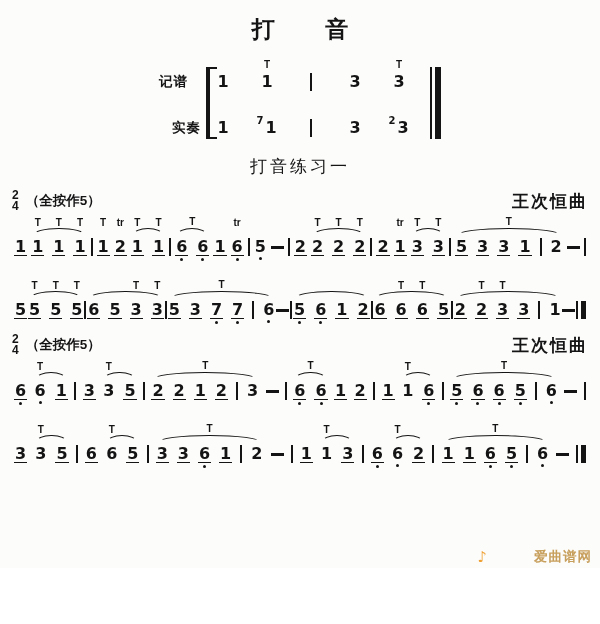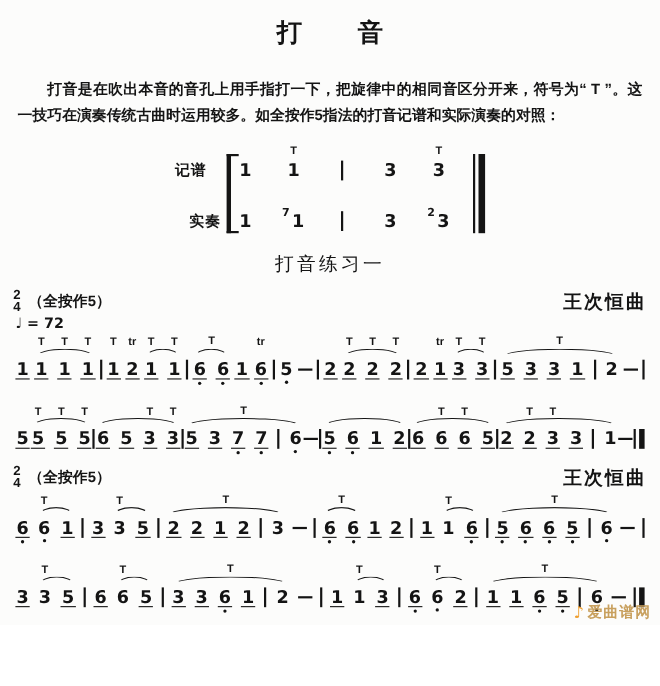--- a/index.html
+++ b/index.html
@@ -57,30 +57,29 @@
          border-left:4px solid #141414;border-top:2.5px solid #141414;
          border-bottom:2.5px solid #141414;}
   .exend{position:absolute;right:0;top:8px;bottom:4px;display:flex;gap:3px;}
   .exend .t1{width:2.5px;background:#141414;}
   .exend .t2{width:6px;background:#141414;}
   
   .l-gap{margin-top:13px;}
   
   .watermark{position:absolute;right:8px;bottom:2px;display:flex;align-items:center;gap:3px;}
   .watermark .wicon{font-family:"DejaVu Sans",sans-serif;font-size:15px;line-height:15px;}
-  .watermark .wtext{font-size:13.5px;font-weight:700;letter-spacing:1px;}
+  .watermark .wtext{font-size:13.5px;font-weight:700;letter-spacing:1px;margin-left:44px;}
 </style>
 </head>
 <body>
 
 <div class="page" style="background: rgb(252, 252, 251);">
 
   <h1 class="title">打音</h1>
 
-  <p class="intro">打音是在吹出本音的音孔上用手指打一下，把旋律中的相同音区分开来，符号为“ T ”。这一技巧在演奏传统古曲时运用较多。如全按作5指法的打音记谱和实际演奏的对照：</p>
 
   <div class="example">
     <div class="exwrap" id="exwrap">
       <span class="exbrk"></span>
       <span class="exend">
           <span class="t1"></span>
           <span class="t2"></span>
         </span>
     <div class="exrow">
           <span class="exlabel">记谱</span>
@@ -159,21 +158,20 @@
   <div class="meta">
     <span class="metaleft">
       <span class="ts">
           <span>2</span>
           <span>4</span>
         </span>
       <span class="fingering">（全按作5）</span>
     </span>
     <span class="composer">王次恒曲</span>
   </div>
-  <div class="tempo">♩ = 72</div>
   <div class="sline">
       <span class="note">
         <span class="digit u">1</span>
         <span class="lowdot"></span>
       </span>
       <span class="grp">
         <span class="arc"></span>
         <span class="note">
           <span class="orn">T</span>
           <span class="digit u">1</span>

